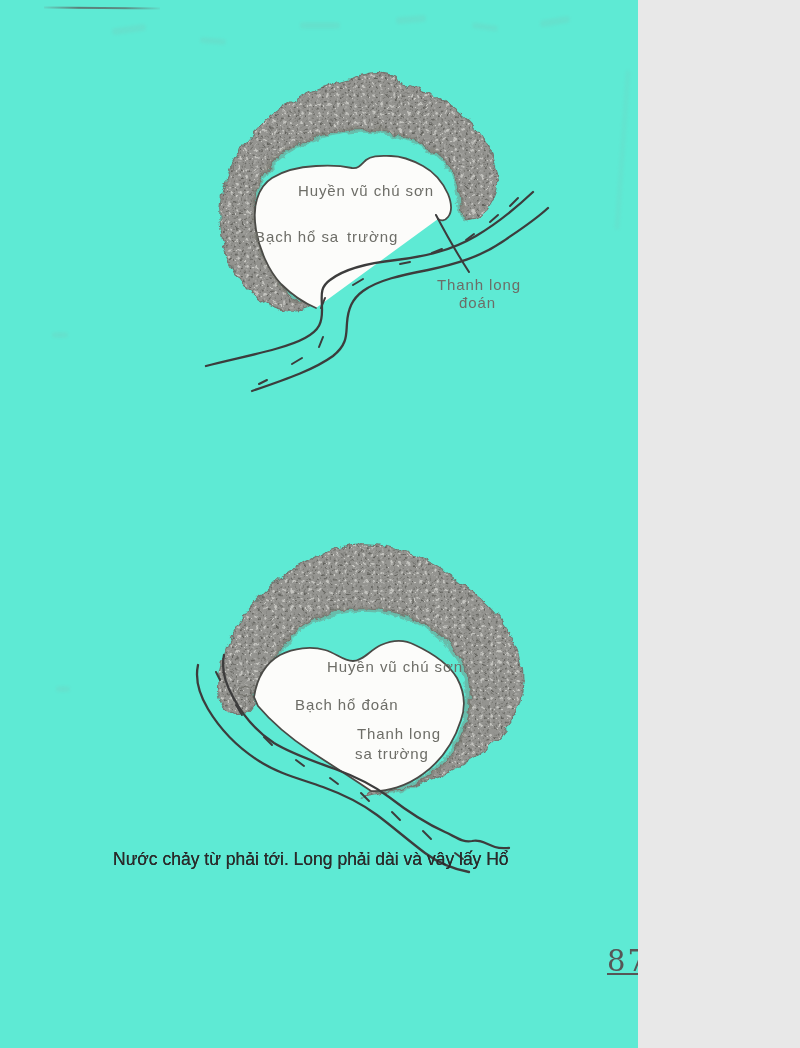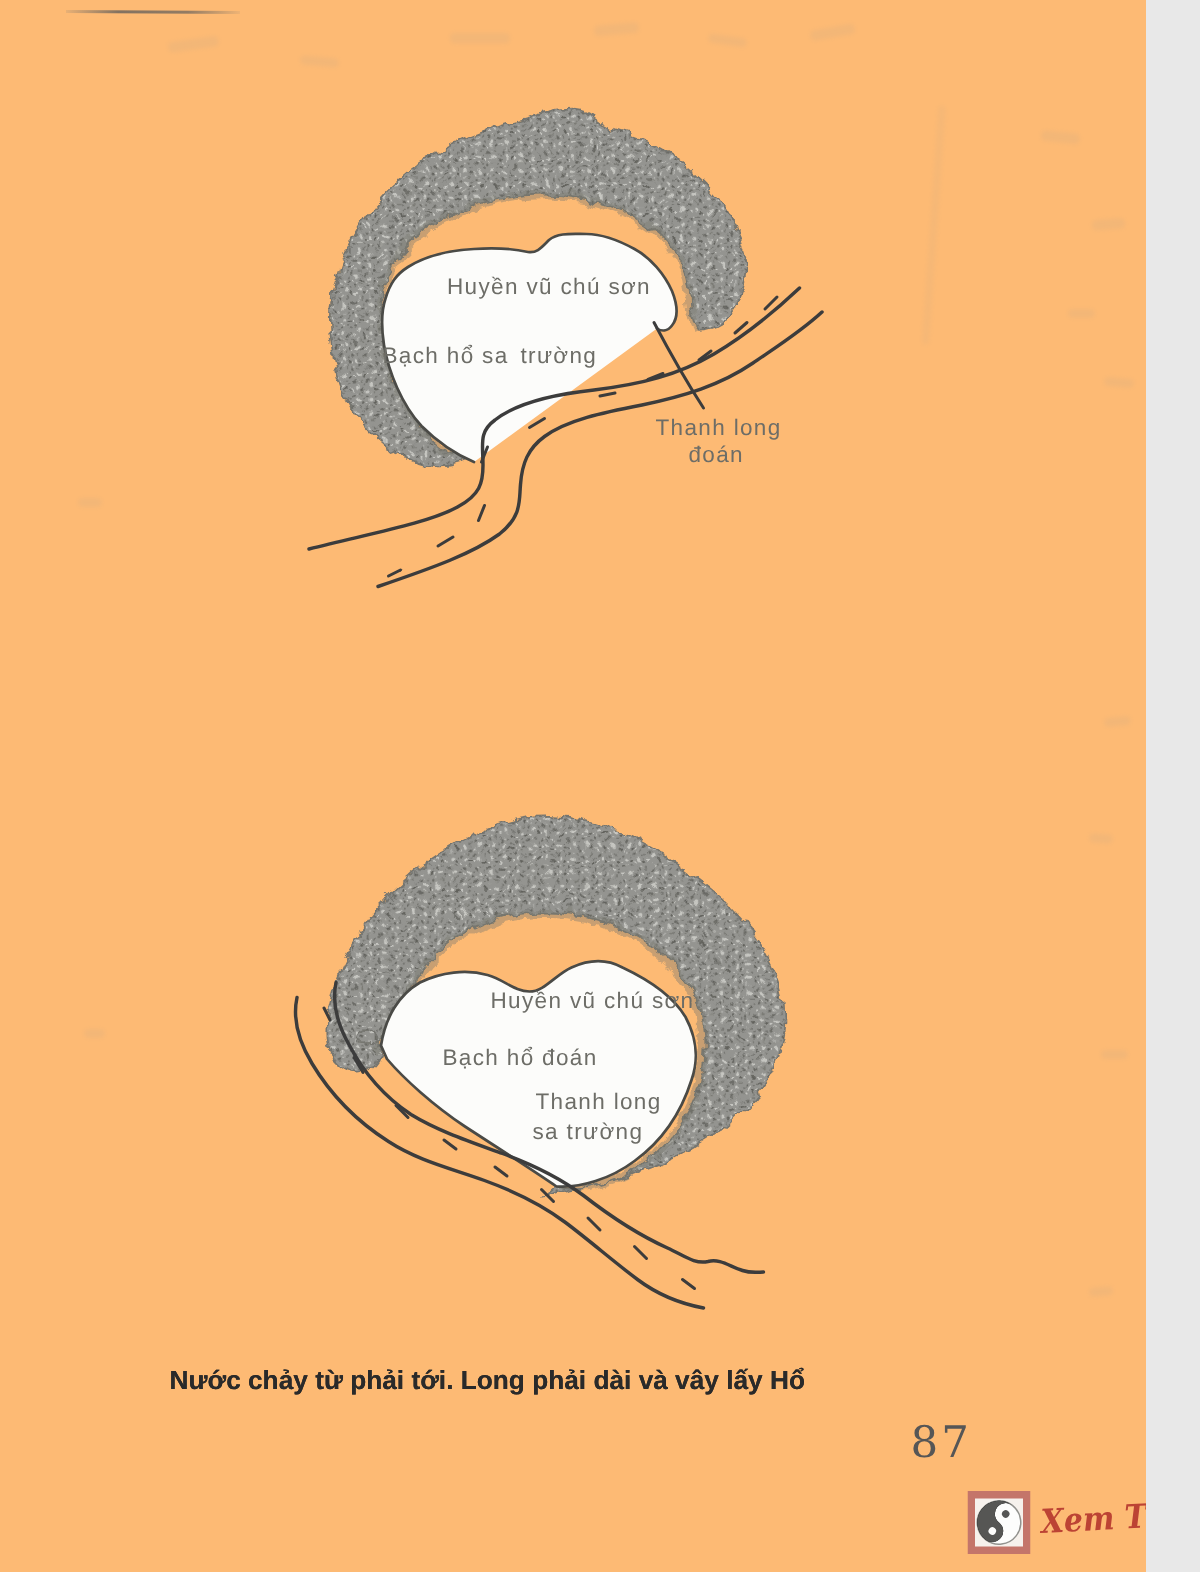--- a/index.html
+++ b/index.html
@@ -1,18 +1,18 @@
 <!DOCTYPE html>
 <html><head>
 <meta charset="utf-8">
 <style>
   html,body{margin:0;padding:0;background:#e8e8e8;}
   .page{
-    position:relative; width:764px; height:1048px;
-    background:#fdba74; overflow:hidden;
+    position:relative; width:638px; height:1048px;
+    background:#5eead4; overflow:hidden;
     font-family:"Liberation Sans", sans-serif;
   }
   
   .scan-line{
     position:absolute; left:44px; top:7px; width:116px; height:2px;
     background:linear-gradient(90deg, rgba(120,120,120,.15), rgba(90,90,90,.75) 30%, rgba(90,90,90,.65) 70%, rgba(120,120,120,.1));
     transform:rotate(.4deg);
   }
   .ghost{
     position:absolute; background:#9a9a96; opacity:.10;
@@ -30,28 +30,29 @@
   
   .para{
     position:absolute; left:78px; top:400px; width:645px;
     font-size:17.5px; font-weight:700; line-height:28px; color:#191919;
     text-shadow:0 0 .4px #191919;
   }
   .pline{text-align:justify; text-align-last:justify;}
   .pline.first{padding-left:57px;}
   .pline.last{text-align-last:left;}
   .caption{
-    position:absolute; left:113px; top:910px;
-    font-size:17.5px; font-weight:700; color:#2a2a2a;
+    position:absolute; left:113px; top:849px;
+    font-size:17.5px; font-weight:400; color:#2a2a2a;
     text-shadow:0 0 .4px #2a2a2a; white-space:nowrap;
   }
   .pageno{
     position:absolute; left:607px; top:944px;
     font-family:"DejaVu Serif", serif; font-size:29px; color:#565656;
     letter-spacing:2px;
+    text-decoration:underline;
   }
   .watermark{
     position:absolute; left:645px; top:994px;
     display:flex; align-items:flex-start; gap:7px;
   }
   .wm-text{
     font-family:"DejaVu Serif", serif; font-style:italic; font-weight:700;
     font-size:22px; color:#bc4334; white-space:nowrap; line-height:42px;
     transform:rotate(-3deg) scaleX(.9); transform-origin:left center;
   }

